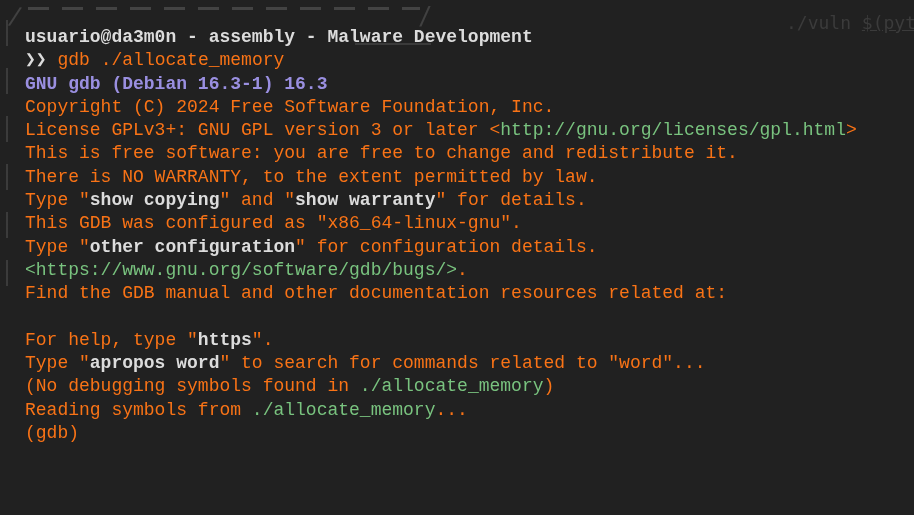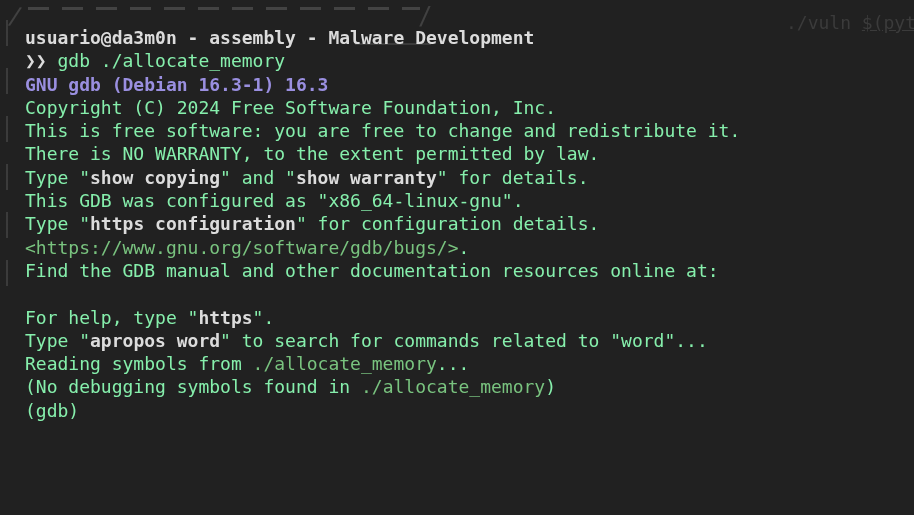--- a/index.html
+++ b/index.html
@@ -25,24 +25,24 @@
     background: repeating-linear-gradient(to bottom, rgba(85,85,85,.5) 0 26px, transparent 26px 48px);
   }
   .dash-mid { left: 355px; top: 43px; width: 76px; height: 2px; background: #3a3a3a; }
   .ghost-cmd {
     position: absolute; left: 786px; top: 12px;
     color: #3b3b3b; white-space: pre;
   }
   .ghost-cmd .u { text-decoration: underline; }
   
   .term {
-    position: absolute; left: 25px; top: 26px; right: 0;
+    position: absolute; left: 25px; top: 26px; right: 0; font-family: Liberation Mono, monospace;
   }
   .line { white-space: pre; height: 23.3px; line-height: 23.3px; }
-  .seg-plain  { color: #86efac; text-align: center; }
+  .seg-plain  { color: #f97316; text-align: center; }
   .seg-bold   { color: #dcdcdc; font-weight: bold; }
   .seg-purple { color: #9a8fe0; font-weight: bold; margin-top: 48px; }
   .seg-green  { color: #79c37f; }
 </style>
 </head>
 <body>
 
 <div class="screen">
 
   <div class="deco dash-line-top"></div>
@@ -51,28 +51,29 @@
   <div class="deco vert-dash-left"></div>
   <div class="deco dash-mid"></div>
 
   <div class="ghost-cmd"><span>./vuln </span><span class="u">$(pyt</span></div>
 
   <div class="term" id="term">
       <div class="line"><span class="seg-bold">usuario@da3m0n - assembly - Malware Development</span></div>
       <div class="line"><span class="seg-bold">❯❯ </span><span class="seg-plain">gdb ./allocate_memory</span></div>
       <div class="line"><span class="seg-purple">GNU gdb (Debian 16.3-1) 16.3</span></div>
       <div class="line"><span class="seg-plain">Copyright (C) 2024 Free Software Foundation, Inc.</span></div>
+      <div class="line"><span class="seg-plain">License GPLv3+: GNU GPL version 3 or later &lt;</span><span class="seg-green">http://gnu.org/licenses/gpl.html</span><span class="seg-plain">&gt;</span></div>
       <div class="line"><span class="seg-plain">This is free software: you are free to change and redistribute it.</span></div>
       <div class="line"><span class="seg-plain">There is NO WARRANTY, to the extent permitted by law.</span></div>
       <div class="line"><span class="seg-plain">Type "</span><span class="seg-bold">show copying</span><span class="seg-plain">" and "</span><span class="seg-bold">show warranty</span><span class="seg-plain">" for details.</span></div>
       <div class="line"><span class="seg-plain">This GDB was configured as "x86_64-linux-gnu".</span></div>
-      <div class="line"><span class="seg-plain">Type "</span><span class="seg-bold">https configuration</span><span class="seg-plain">" for configuration details.</span></div>
+      <div class="line"><span class="seg-plain">Type "</span><span class="seg-bold">other configuration</span><span class="seg-plain">" for configuration details.</span></div>
       <div class="line"><span class="seg-green">&lt;https://www.gnu.org/software/gdb/bugs/&gt;</span><span class="seg-plain">.</span></div>
-      <div class="line"><span class="seg-plain">Find the GDB manual and other documentation resources online at:</span></div>
+      <div class="line"><span class="seg-plain">Find the GDB manual and other documentation resources related at:</span></div>
       <div class="line"></div>
       <div class="line"><span class="seg-plain">For help, type "</span><span class="seg-bold">https</span><span class="seg-plain">".</span></div>
       <div class="line"><span class="seg-plain">Type "</span><span class="seg-bold">apropos word</span><span class="seg-plain">" to search for commands related to "word"...</span></div>
+      <div class="line"><span class="seg-plain">(No debugging symbols found in </span><span class="seg-green">./allocate_memory</span><span class="seg-plain">)</span></div>
       <div class="line"><span class="seg-plain">Reading symbols from </span><span class="seg-green">./allocate_memory</span><span class="seg-plain">...</span></div>
-      <div class="line"><span class="seg-plain">(No debugging symbols found in </span><span class="seg-green">./allocate_memory</span><span class="seg-plain">)</span></div>
       <div class="line"><span class="seg-plain">(gdb)</span></div>
     </div>
 
 </div>
 
 </body></html>

